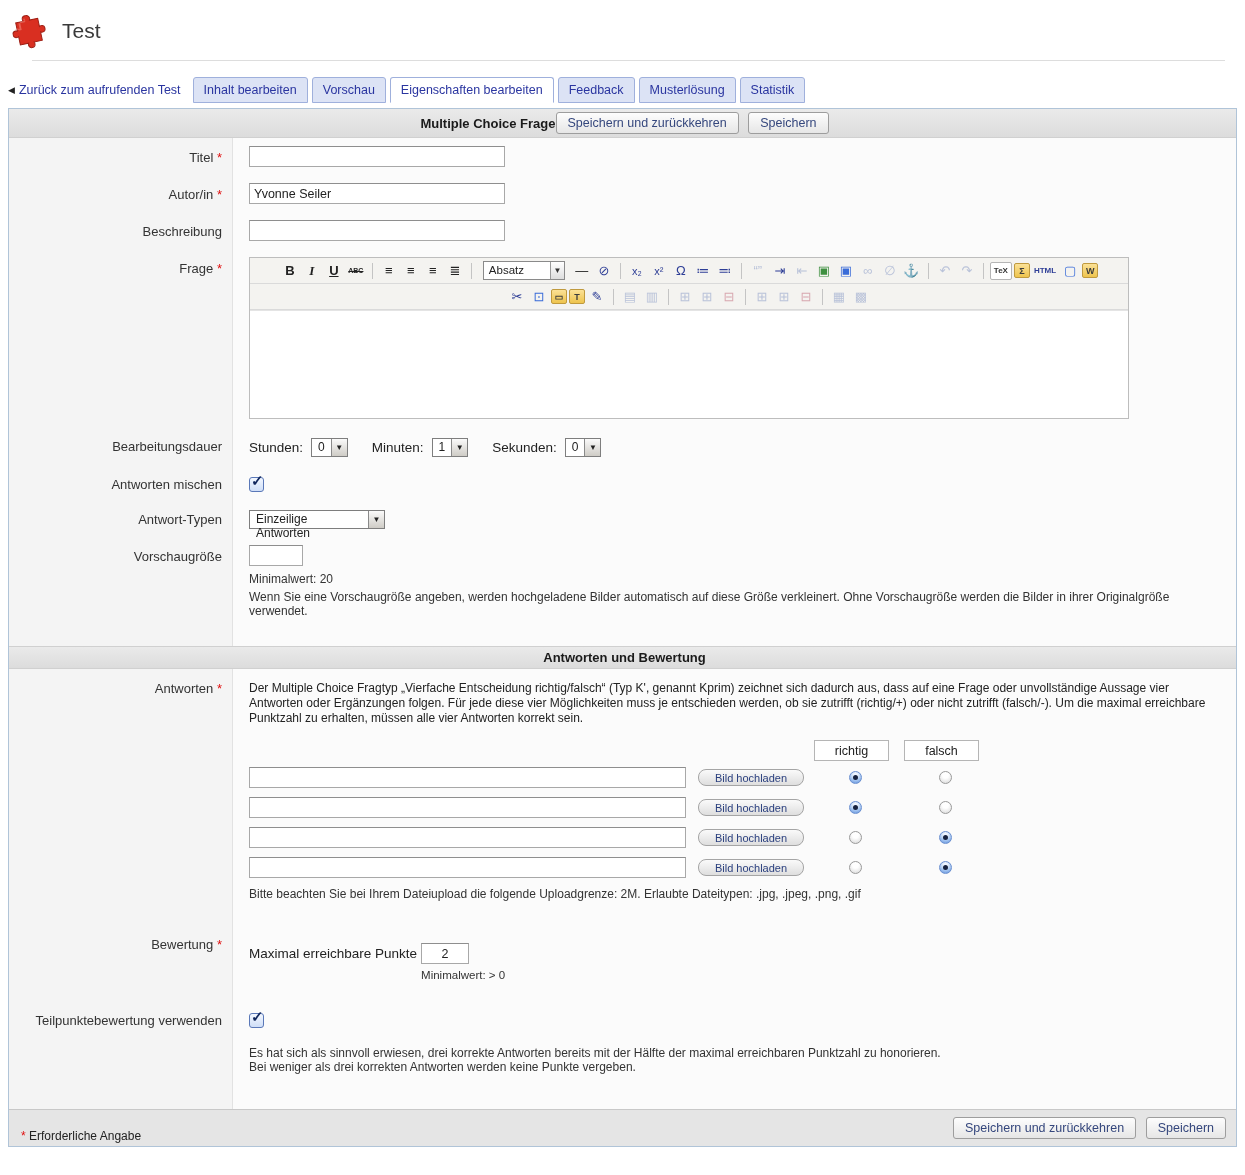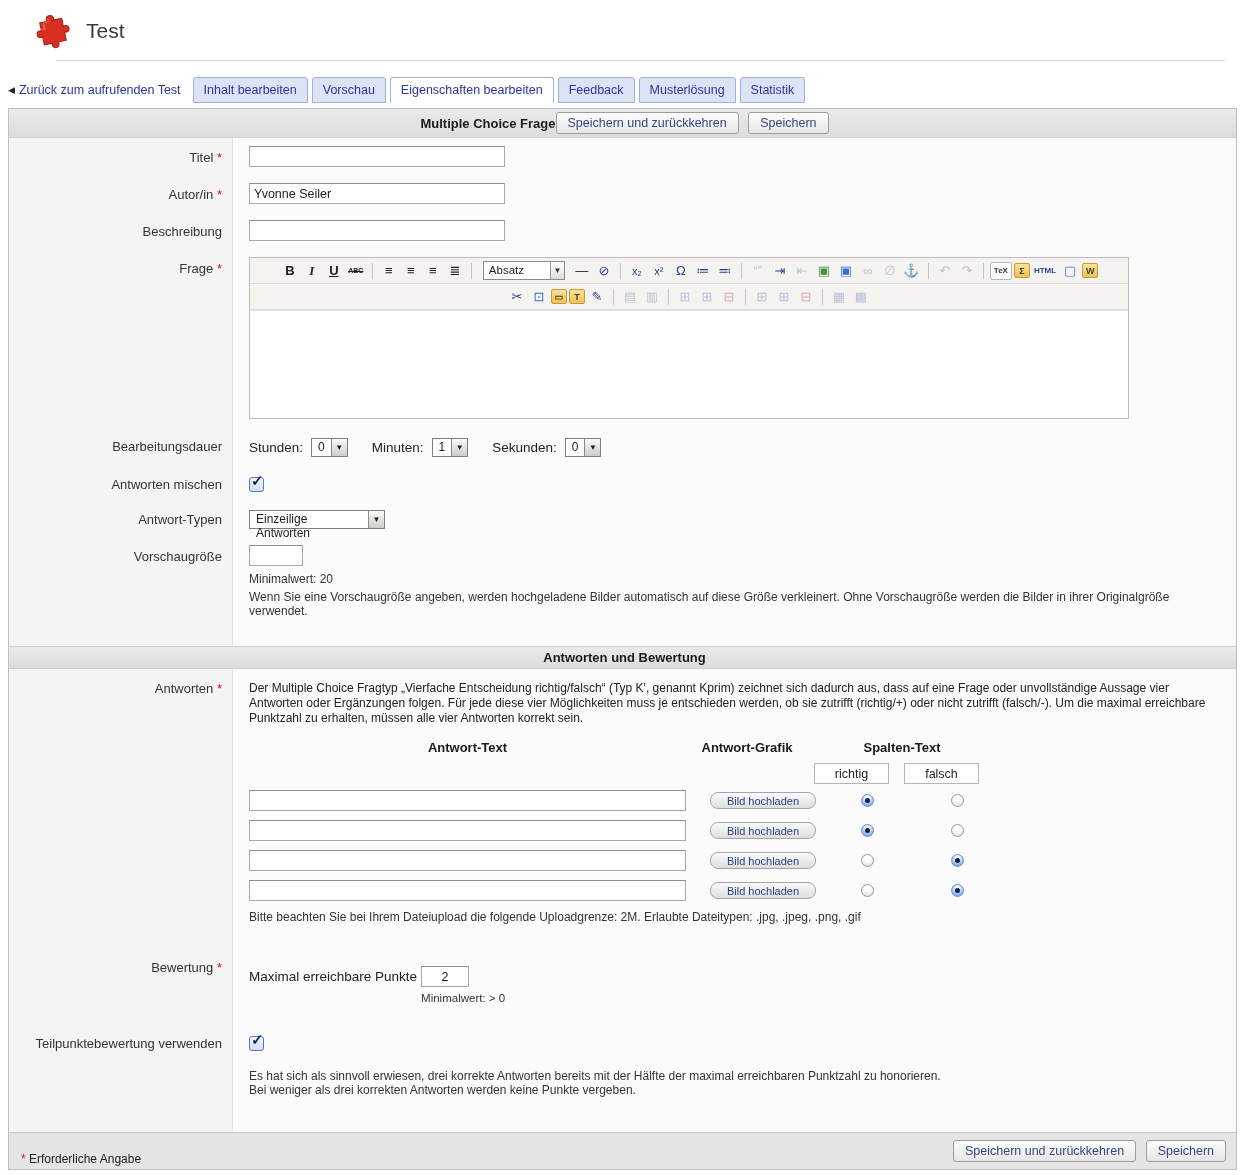--- a/index.html
+++ b/index.html
@@ -2,21 +2,21 @@
 <html lang="de"><head>
 <meta charset="utf-8">
 <style>
   * { box-sizing: border-box; margin: 0; padding: 0; }
   html,body { background:#fff; }
   body {
     width:1245px; height:1175px; overflow:hidden;
     font-family:"Liberation Sans", sans-serif; font-size:13px; color:#333;
   }
   
-  .page-header { padding:12px 0 0 36px; }
+  .page-header { padding:12px 0 0 12px; }
   .page-header .hrow { display:flex; align-items:center; gap:12px; }
   .page-title { font-size:21px; color:#3a3a3a; }
   .header-rule { border:none; border-top:1px solid #ddd; margin:10px 20px 0 20px; }
   
   .tabstrip { display:flex; align-items:flex-end; gap:4px; padding:16px 0 0 8px; }
   .back-link { display:flex; align-items:center; gap:4px; color:#2a35a0; font-size:12.5px; padding:0 8px 6px 0; cursor:pointer; }
   .back-link .tri { font-size:9px; color:#222; }
   .tab {
     border:1px solid #9fb0dc; border-radius:3px 3px 0 0; padding:5px 10px 5px 10px;
     background:#dce3f5; color:#2a35a0; font-size:12.5px; cursor:pointer; white-space:nowrap;
@@ -124,21 +124,21 @@
   .ans-subhead .spacer { width:551px; }
   .rf-box {
     width:75px; height:21px; background:#fff; border:1px solid #b5b5b5;
     display:flex; align-items:center; justify-content:center; font-size:12.5px; color:#222; margin-left:14px;
   }
   .rf-box + .rf-box { margin-left:15px; }
   .ans-rows { margin-top:6px; }
   .ans-row { display:flex; align-items:center; margin-bottom:9px; }
   .ans-input { width:437px; height:18px; }
   .upload-btn {
-    margin-left:24px; width:106px; height:17px; font-size:11px; color:#2a3f7e;
+    margin-left:12px; width:106px; height:17px; font-size:11px; color:#2a3f7e;
     background:linear-gradient(#fafafa,#dedede); border:1px solid #a5a5a5; border-radius:8px; cursor:pointer;
     font-family:"Liberation Sans",sans-serif;
   }
   .ans-row .rcell { width:75px; margin-left:14px; display:flex; justify-content:center; }
   .ans-row .rcell + .rcell { margin-left:15px; }
   
   .bew-line { display:flex; align-items:flex-start; gap:4px; padding-top:4px; }
   .bew-line .plabel { font-size:13.5px; color:#222; padding-top:3px; }
   .points-col { display:flex; flex-direction:column; }
   .points-input { width:48px; height:22px; text-align:center; font-size:13px; }
@@ -344,25 +344,20 @@
   </div>
 
   <div class="frow">
     <div class="flabel">
       <span>Antworten</span> <span class="req">*</span>
     </div>
     <div class="fcontent" style="padding-top:12px; padding-bottom:24px;">
       <div class="ans-desc">Der Multiple Choice Fragtyp „Vierfache Entscheidung richtig/falsch“ (Typ K', genannt Kprim) zeichnet sich dadurch aus, dass auf eine Frage oder unvollständige Aussage vier Antworten oder Ergänzungen folgen. Für jede diese vier Möglichkeiten muss je entschieden werden, ob sie zutrifft (richtig/+) oder nicht zutrifft (falsch/-). Um die maximal erreichbare Punktzahl zu erhalten, müssen alle vier Antworten korrekt sein.</div>
 
       <div class="ans-table">
-        <div class="ans-head">
-          <span class="h-text">Antwort-Text</span>
-          <span class="h-grafik">Antwort-Grafik</span>
-          <span class="h-spalten">Spalten-Text</span>
-        </div>
         <div class="ans-subhead">
           <span class="spacer"></span>
           <span class="rf-box">richtig</span>
           <span class="rf-box">falsch</span>
         </div>
         <div class="ans-rows">
   <div class="ans-row">
     <input type="text" class="ans-input" value="" style="">
     <button class="upload-btn">Bild hochladen</button>
     <span class="rcell">

